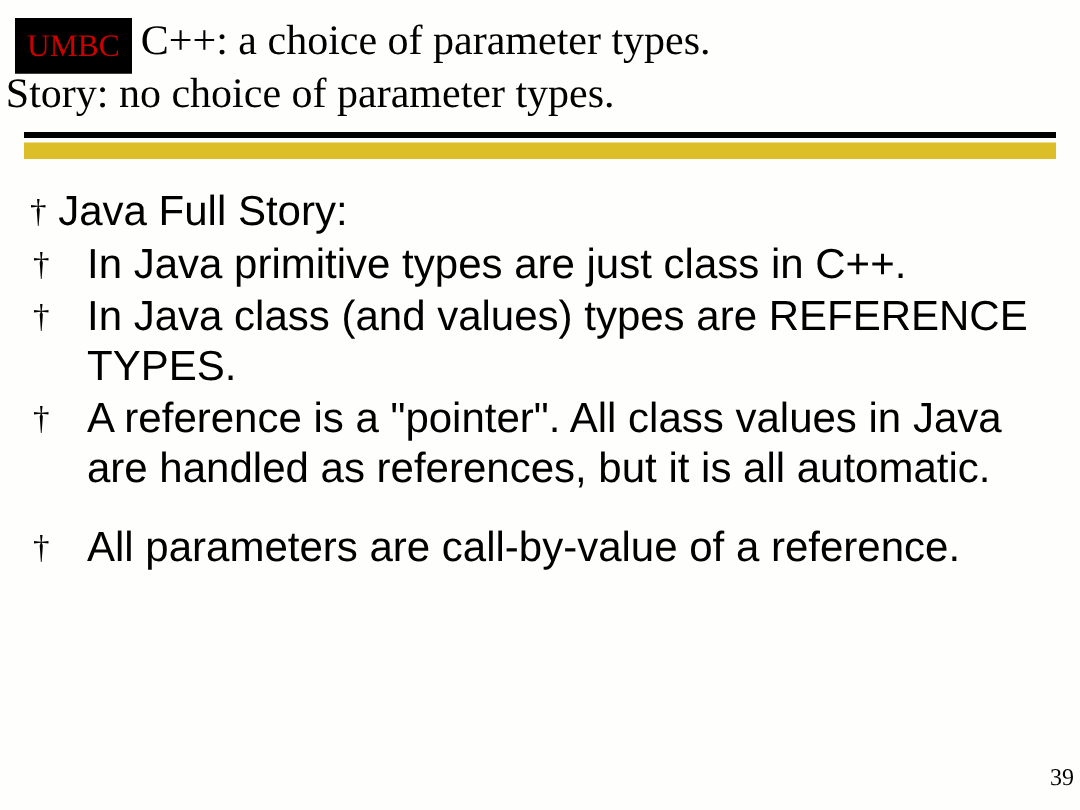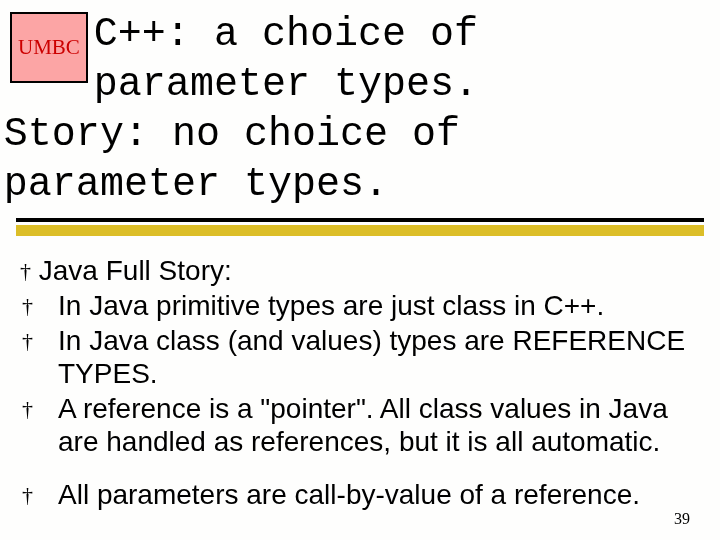--- a/index.html
+++ b/index.html
@@ -12,32 +12,32 @@
     position: relative;
     overflow: hidden;
   }
   .header {
     display: flex;
     align-items: flex-start;
     padding: 10px 10px 0 10px;
   }
   .logo-box {
     border: 2px solid #000;
-    background: #fca5a5;
-    padding: 21px 6px;
+    background: #000000;
+    padding: 4px 6px;
     font-family: "Times New Roman", serif;
     font-size: 21px;
     color: #cc0000;
     margin-right: 6px;
     margin-top: 2px;
   }
   .title-wrap {
-    font-size: 40px;
+    font-size: 28px;
     line-height: 1.25;
-    font-family: Liberation Mono, monospace;
+    font-family: Liberation Serif, serif;
   }
   .title-line2 {
     position: relative;
     left: -90px;
   }
   .rules {
     margin: 8px 16px 0 16px;
   }
   .rule1 { height: 4px; background: #000; }
   .rule-gap { height: 3px; }
@@ -67,21 +67,21 @@
     padding-top: 4px;
     padding-left: 2px;
   }
   .row .txt {
     flex: 1;
   }
   .spacer { height: 18px; }
   .pagenum {
     position: absolute;
     bottom: 12px;
-    right: 30px;
+    right: 4px;
     font-family: "Times New Roman", serif;
     font-size: 16px;
   }
 </style>
 </head>
 <body>
 
 <div class="header">
   <div class="logo-box">UMBC</div>
   <div class="title-wrap">

